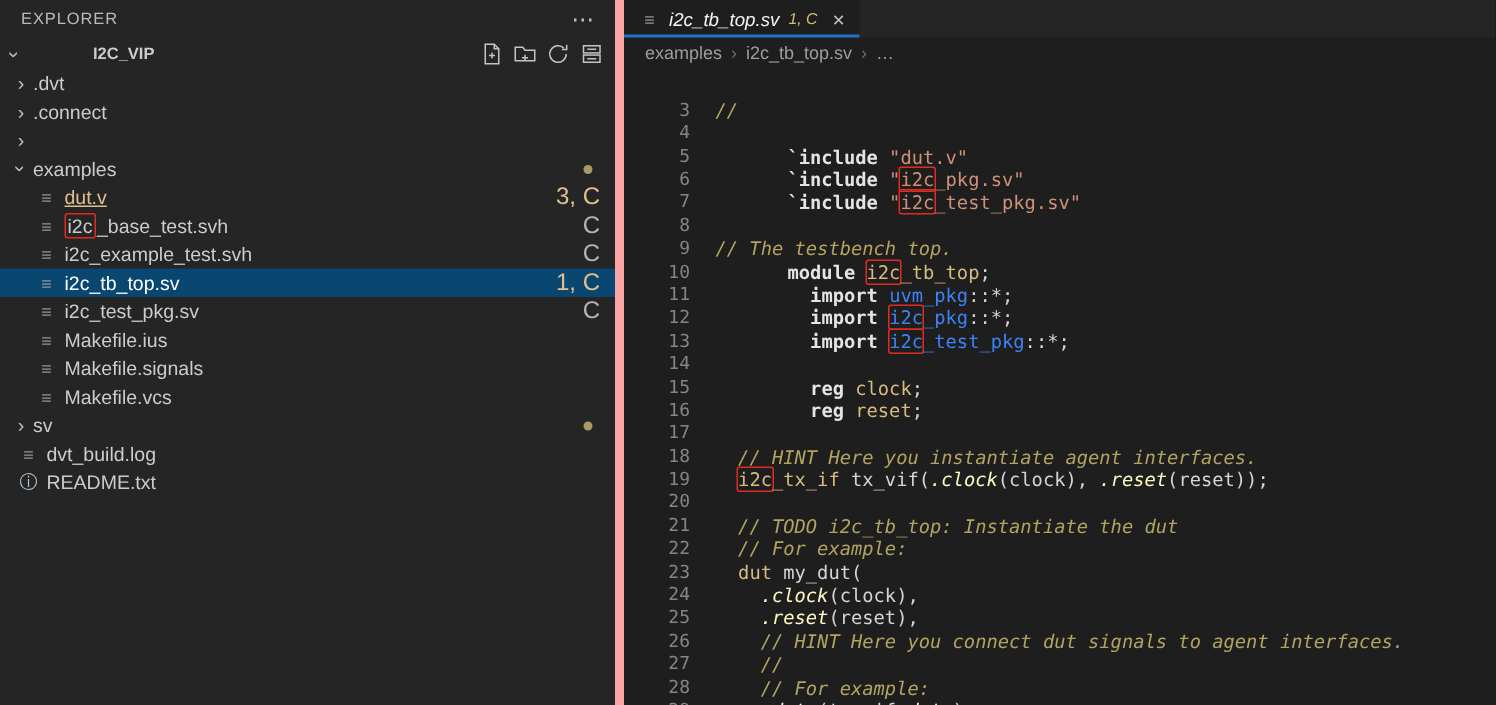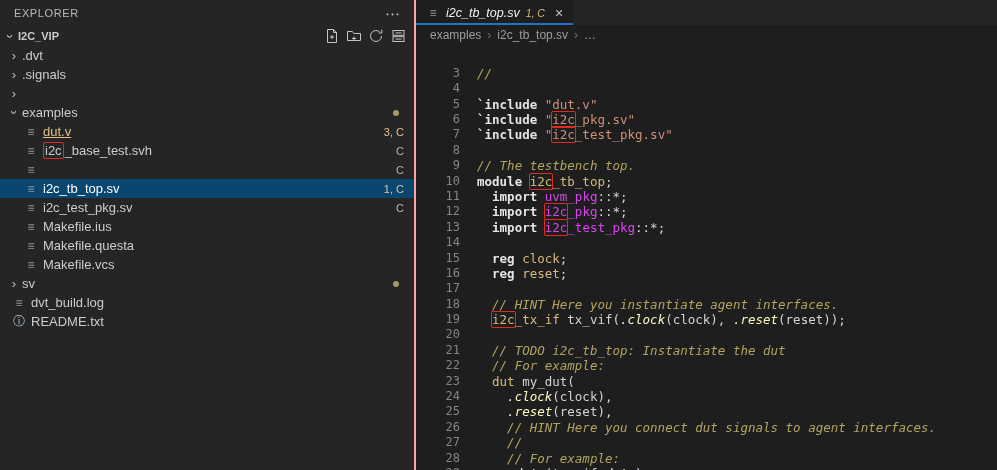--- a/index.html
+++ b/index.html
@@ -1,38 +1,38 @@
 <!DOCTYPE html>
 <html><head>
 <meta charset="utf-8">
 <style>
   html,body{margin:0;padding:0;background:#1e1e1e;}
   .app{width:997px;height:470px;overflow:hidden;display:flex;font-family:"Liberation Sans",sans-serif;color:#cccccc;background:#1e1e1e;}
 
   
-  .sidebar{width:416px;flex:none;background:#252526;border-right:2px solid #fca5a5;box-sizing:border-box;display:flex;flex-direction:column;}
+  .sidebar{width:416px;flex:none;background:#252526;border-right:6px solid #fca5a5;box-sizing:border-box;display:flex;flex-direction:column;}
   .explorer-header{height:26px;display:flex;align-items:center;justify-content:space-between;padding:0 14px;}
   .explorer-title{font-size:11px;color:#bababa;letter-spacing:0.6px;}
   .more-icon{color:#c5c5c5;font-size:15px;cursor:pointer;line-height:1;}
-  .section-header{height:20px;display:flex;align-items:center;font-size:11px;font-weight:bold;color:#cccccc;padding-left:2px;}
+  .section-header{height:20px;display:flex;align-items:center;font-size:11px;font-weight:bold;color:#cccccc;padding-left:2px;gap:44px;}
   .section-actions{margin-left:auto;display:flex;gap:2px;padding-right:6px;}
   .act{width:20px;height:20px;display:flex;align-items:center;justify-content:center;cursor:pointer;}
   .twisty{display:inline-block;width:16px;text-align:center;color:#c0c0c0;font-size:13px;font-weight:normal;}
   .twisty.expanded{transform:rotate(90deg);}
   .tree{font-size:13px;}
   .row{height:19px;display:flex;align-items:center;padding-right:10px;cursor:pointer;}
   .row.selected{background:#094771;color:#ffffff;}
   .depth0.is-folder{padding-left:6px;}
   .depth0.is-file{padding-left:12px;}
   .depth1.is-file{padding-left:24px;}
   .file-ico{width:14px;text-align:center;color:#8f9499;font-size:12px;margin-right:5px;flex:none;}
   .file-ico.info{color:#b3c6d6;font-size:12px;}
   .lbl{white-space:nowrap;text-align:center;}
   .lbl.gold{color:#e2c08d;text-decoration:underline;}
-  .badge{margin-left:auto;font-size:11px;color:#b5b5b5;padding-left:8px;}
+  .badge{margin-left:auto;font-size:16px;color:#b5b5b5;padding-left:8px;}
   .badge.gold{color:#e2c08d;}
   .dot{margin-left:auto;width:6px;height:6px;border-radius:3px;background:#a89968;margin-right:5px;flex:none;}
   .errbox{box-shadow:0 0 0 1px #e02b20;padding:0 1px;margin:0 2px 0 1px;border-radius:1px;}
 
   
   .editor{flex:1;display:flex;flex-direction:column;background:#1e1e1e;min-width:0;}
   .tabbar{height:25px;background:#252526;display:flex;flex:none;}
   .tab{background:#1e1e1e;display:flex;align-items:center;padding:0 10px;gap:6px;position:relative;cursor:pointer;}
   .tab::after{content:"";position:absolute;left:0;right:0;bottom:0;height:2px;background:#2472c8;}
   .tab .file-ico{margin-right:0;}
@@ -41,25 +41,25 @@
   .tab-close{color:#c5c5c5;font-size:14px;margin-left:4px;line-height:1;}
   .breadcrumbs{height:20px;flex:none;display:flex;align-items:center;gap:6px;padding-left:14px;font-size:12px;color:#9d9d9d;background:#1e1e1e;}
   .crumb{cursor:pointer;white-space:nowrap;}
   .crumb-sep{color:#6d6d6d;font-size:12px;}
 
   .code-wrap{flex:1;overflow:hidden;font-family:"DejaVu Sans Mono",monospace;font-size:12.5px;line-height:15.4px;white-space:pre;}
   .code-inner{margin-top:-10px;}
   .line{display:flex;height:15.4px;}
   .num{width:44px;flex:none;text-align:right;color:#858585;font-size:12px;}
   .ltext{margin-left:17px;color:#d4d4d4;}
-  .seg.kw{color:#e4e4e4;font-weight:bold;}
+  .seg.kw{color:#e4e4e4;font-weight:bold;margin-left:48px;}
   .seg.str{color:#ce9178;}
   .seg.cmt{color:#b3a360;font-style:italic;}
   .seg.type{color:#d7ba7d;}
-  .seg.pkg{color:#d946ef;margin-top:20px;}
+  .seg.pkg{color:#3b82f6;margin-top:20px;}
   .seg.p{color:#d4d4d4;}
   .seg.mem{color:#fef9c3;font-style:italic;}
   .seg.b{font-weight:normal;}
   .seg.err{box-shadow:0 0 0 1px #e02b20;border-radius:1px;}
 </style>
 </head>
 <body>
 
 <div class="app">
 
@@ -100,21 +100,21 @@
         </span>
       </span>
     </div>
     <div class="tree">
         <div class="row depth0 is-folder">
           <span class="twisty">›</span>
           <span class="lbl">.dvt</span>
         </div>
         <div class="row depth0 is-folder">
           <span class="twisty">›</span>
-          <span class="lbl">.signals</span>
+          <span class="lbl">.connect</span>
         </div>
         <div class="row depth0 is-folder">
           <span class="twisty">›</span>
         </div>
         <div class="row depth0 is-folder">
           <span class="twisty expanded">›</span>
           <span class="lbl">examples</span>
           <span class="dot"></span>
         </div>
         <div class="row depth1 is-file">
@@ -122,39 +122,40 @@
           <span class="lbl gold">dut.v</span>
           <span class="badge gold">3, C</span>
         </div>
         <div class="row depth1 is-file">
           <span class="file-ico">≡</span>
           <span class="lbl"><span class="errbox">i2c</span>_base_test.svh</span>
           <span class="badge">C</span>
         </div>
         <div class="row depth1 is-file">
           <span class="file-ico">≡</span>
+          <span class="lbl">i2c_example_test.svh</span>
           <span class="badge">C</span>
         </div>
         <div class="row depth1 is-file selected">
           <span class="file-ico">≡</span>
           <span class="lbl">i2c_tb_top.sv</span>
           <span class="badge gold">1, C</span>
         </div>
         <div class="row depth1 is-file">
           <span class="file-ico">≡</span>
           <span class="lbl">i2c_test_pkg.sv</span>
           <span class="badge">C</span>
         </div>
         <div class="row depth1 is-file">
           <span class="file-ico">≡</span>
           <span class="lbl">Makefile.ius</span>
         </div>
         <div class="row depth1 is-file">
           <span class="file-ico">≡</span>
-          <span class="lbl">Makefile.questa</span>
+          <span class="lbl">Makefile.signals</span>
         </div>
         <div class="row depth1 is-file">
           <span class="file-ico">≡</span>
           <span class="lbl">Makefile.vcs</span>
         </div>
         <div class="row depth0 is-folder">
           <span class="twisty">›</span>
           <span class="lbl">sv</span>
           <span class="dot"></span>
         </div>

